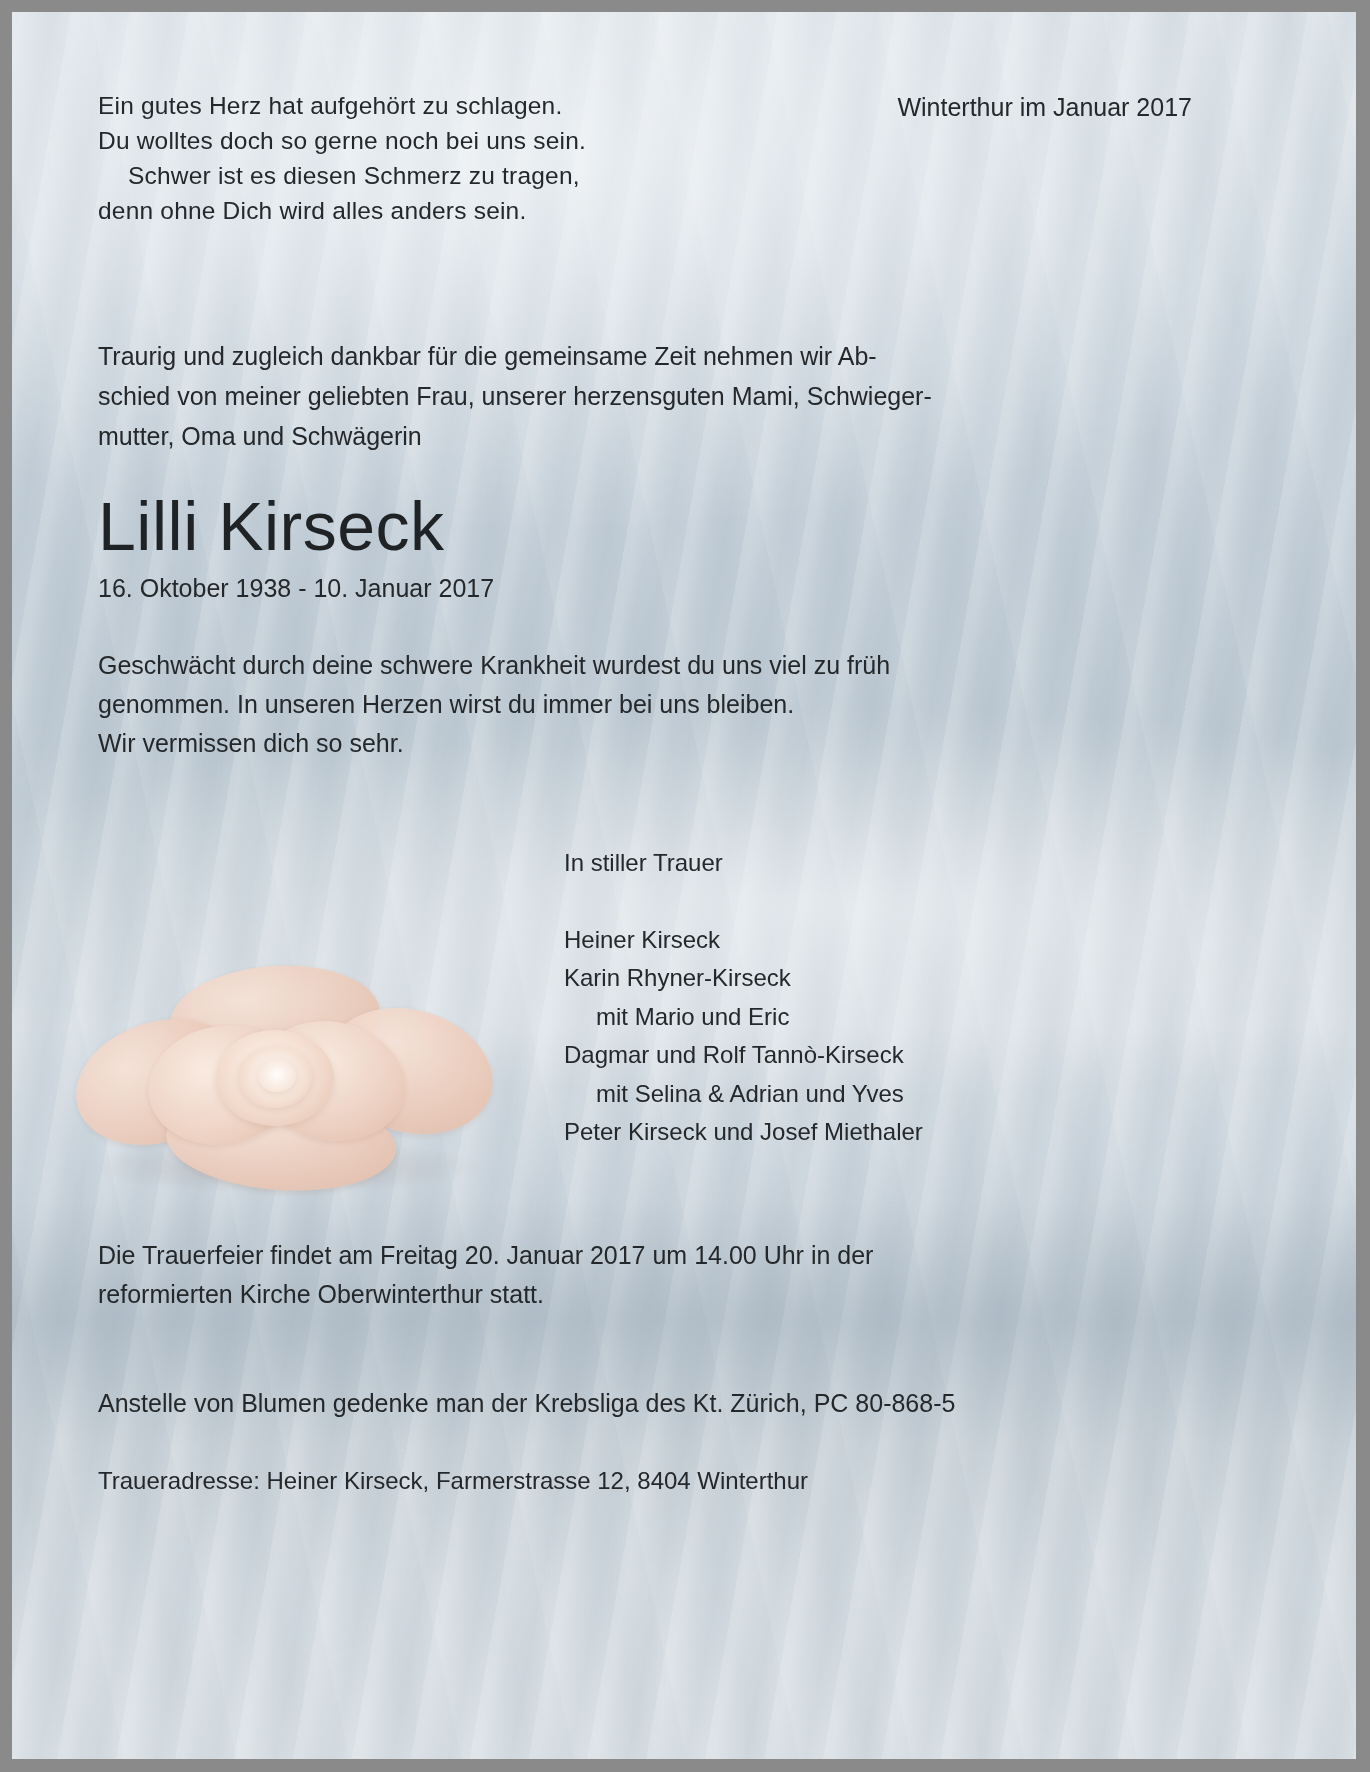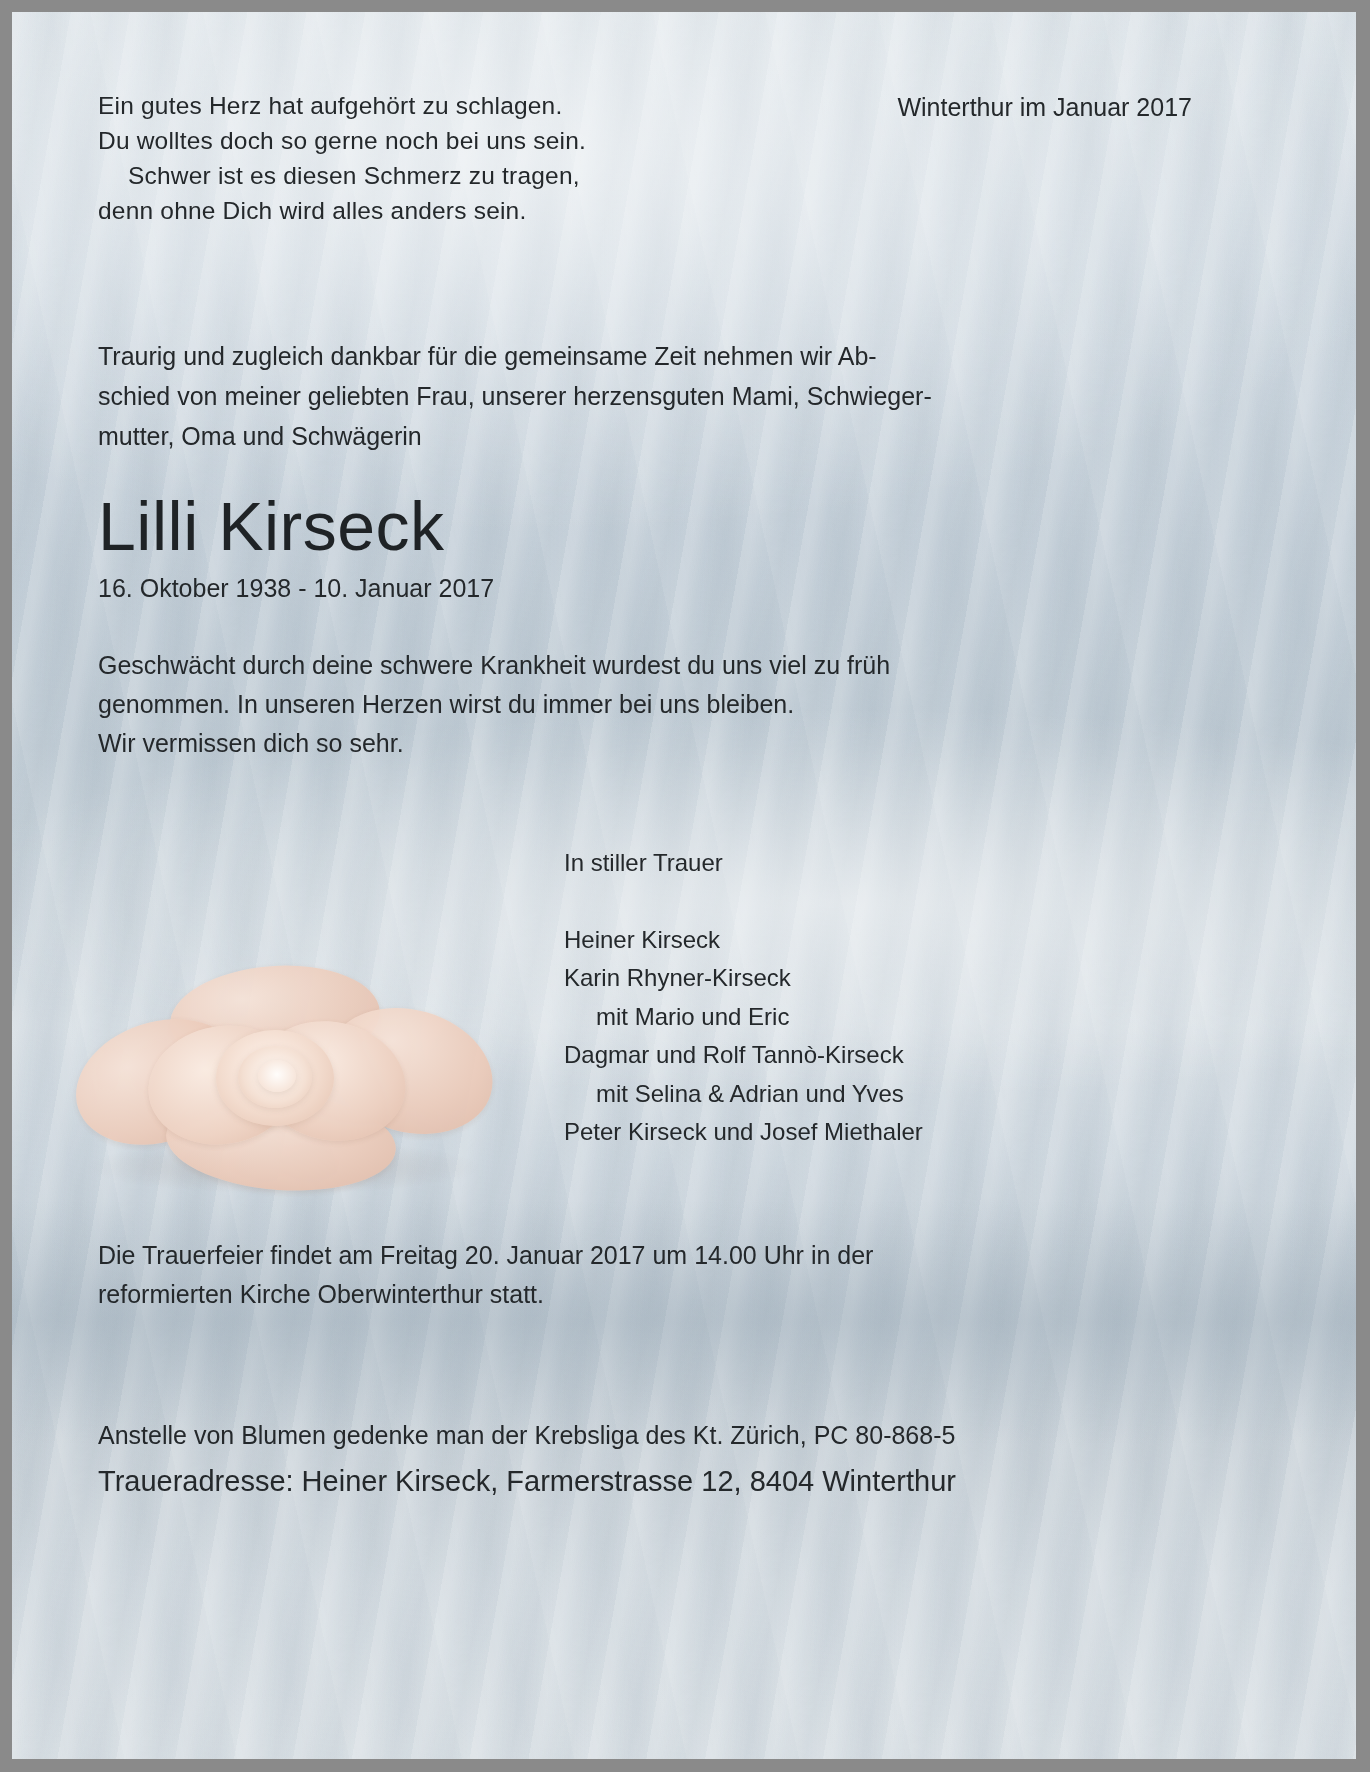--- a/index.html
+++ b/index.html
@@ -214,27 +214,26 @@
     width: 1010px;
     font-size: 25px;
     line-height: 39px;
   }
   .donations {
     left: 86px;
     top: 1372px;
     width: 1060px;
     font-size: 25px;
     line-height: 38px;
-    margin-top: 32px;
   }
   .address {
     left: 86px;
     top: 1450px;
     width: 1060px;
-    font-size: 29px;
+    font-size: 24px;
     line-height: 38px;
   }
 </style>
 </head>
 <body>
 
 <div class="obituary-frame">
   <div class="card">
 
     <div class="water-streaks"></div>

